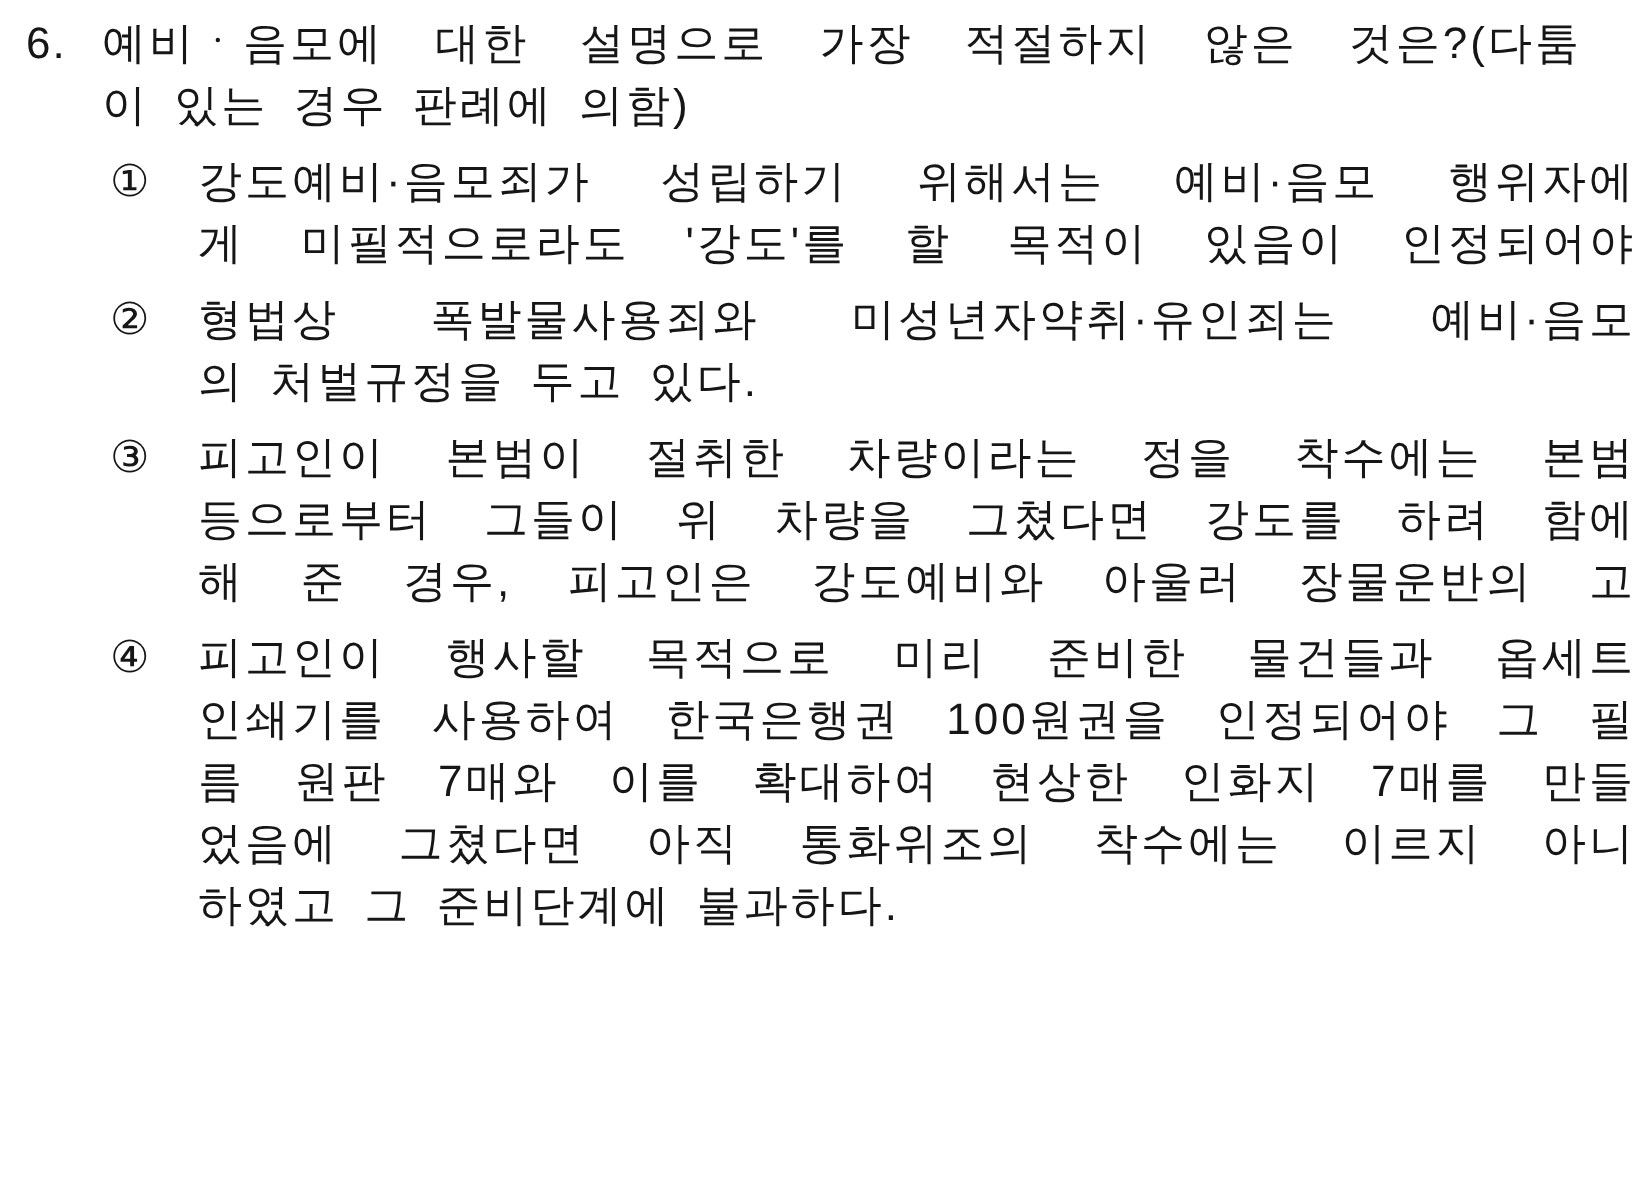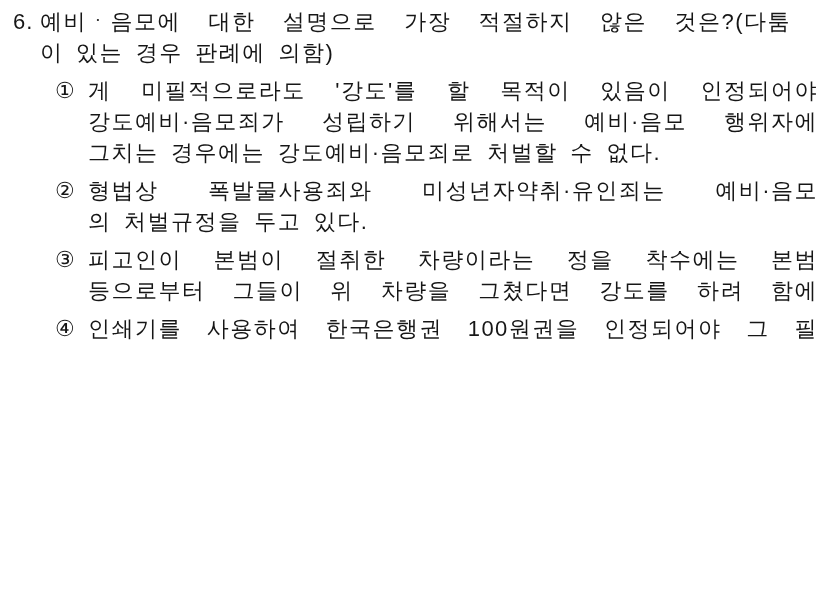--- a/index.html
+++ b/index.html
@@ -14,20 +14,21 @@
   .doc {
     padding: 6px 8px 0 13px;
     width: 805px;
   }
   .line {
     font-size: 22px;
     line-height: 31px;
     letter-spacing: 1.5px;
     word-spacing: 5px;
     white-space: normal;
+    margin-left: 11px;
   }
   
   .j {
     text-align: justify;
     text-align-last: justify;
     text-justify: distribute;
   }
   .q-header {
     position: relative;
     padding-left: 27px;
@@ -62,35 +63,39 @@
 <div class="doc">
 
   <div class="q-header">
     <span class="q-num">6.</span>
     <div class="line j">예비ㆍ음모에 대한 설명으로 가장 적절하지 않은 것은?(다툼</div>
     <div class="line">이 있는 경우 판례에 의함)</div>
   </div>
 
   <div class="option">
     <span class="marker">①</span>
+    <div class="line j">강도예비·음모죄가 성립하기 위해서는 예비·음모 행위자에</div>
     <div class="line j">게 미필적으로라도 '강도'를 할 목적이 있음이 인정되어야</div>
-    <div class="line j">강도예비·음모죄가 성립하기 위해서는 예비·음모 행위자에</div>
-    <div class="line">그치는 경우에는 강도예비·음모죄로 처벌할 수 없다.</div>
   </div>
 
   <div class="option">
     <span class="marker">②</span>
     <div class="line j">형법상 폭발물사용죄와 미성년자약취·유인죄는 예비·음모</div>
     <div class="line">의 처벌규정을 두고 있다.</div>
   </div>
 
   <div class="option">
     <span class="marker">③</span>
     <div class="line j">피고인이 본범이 절취한 차량이라는 정을 착수에는 본범</div>
     <div class="line j">등으로부터 그들이 위 차량을 그쳤다면 강도를 하려 함에</div>
+    <div class="line j">해 준 경우, 피고인은 강도예비와 아울러 장물운반의 고</div>
   </div>
 
   <div class="option">
     <span class="marker">④</span>
+    <div class="line j">피고인이 행사할 목적으로 미리 준비한 물건들과 옵세트</div>
     <div class="line j">인쇄기를 사용하여 한국은행권 100원권을 인정되어야 그 필</div>
+    <div class="line j">름 원판 7매와 이를 확대하여 현상한 인화지 7매를 만들</div>
+    <div class="line j">었음에 그쳤다면 아직 통화위조의 착수에는 이르지 아니</div>
+    <div class="line">하였고 그 준비단계에 불과하다.</div>
   </div>
 
 </div>
 
 </body></html>

